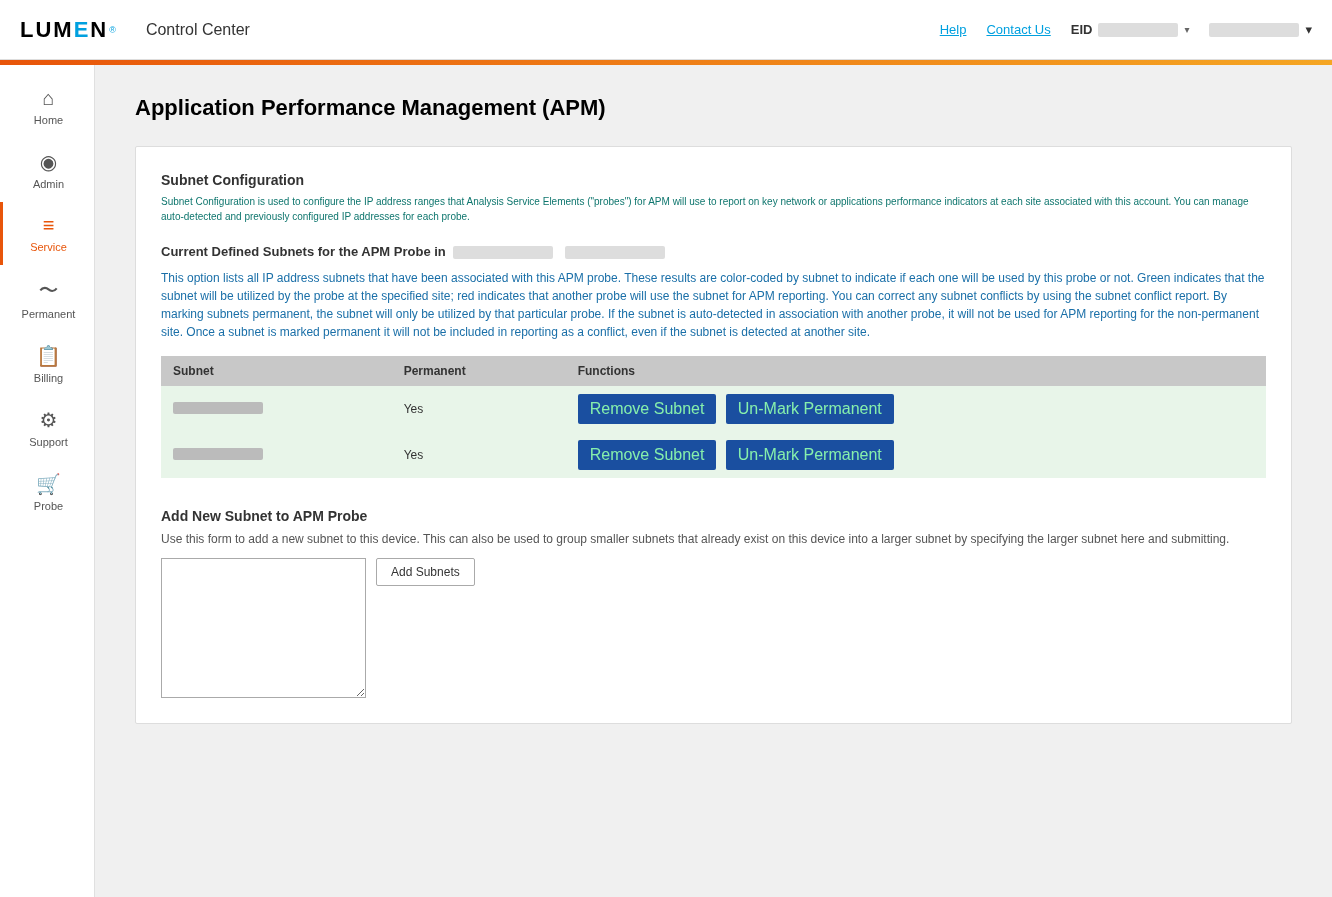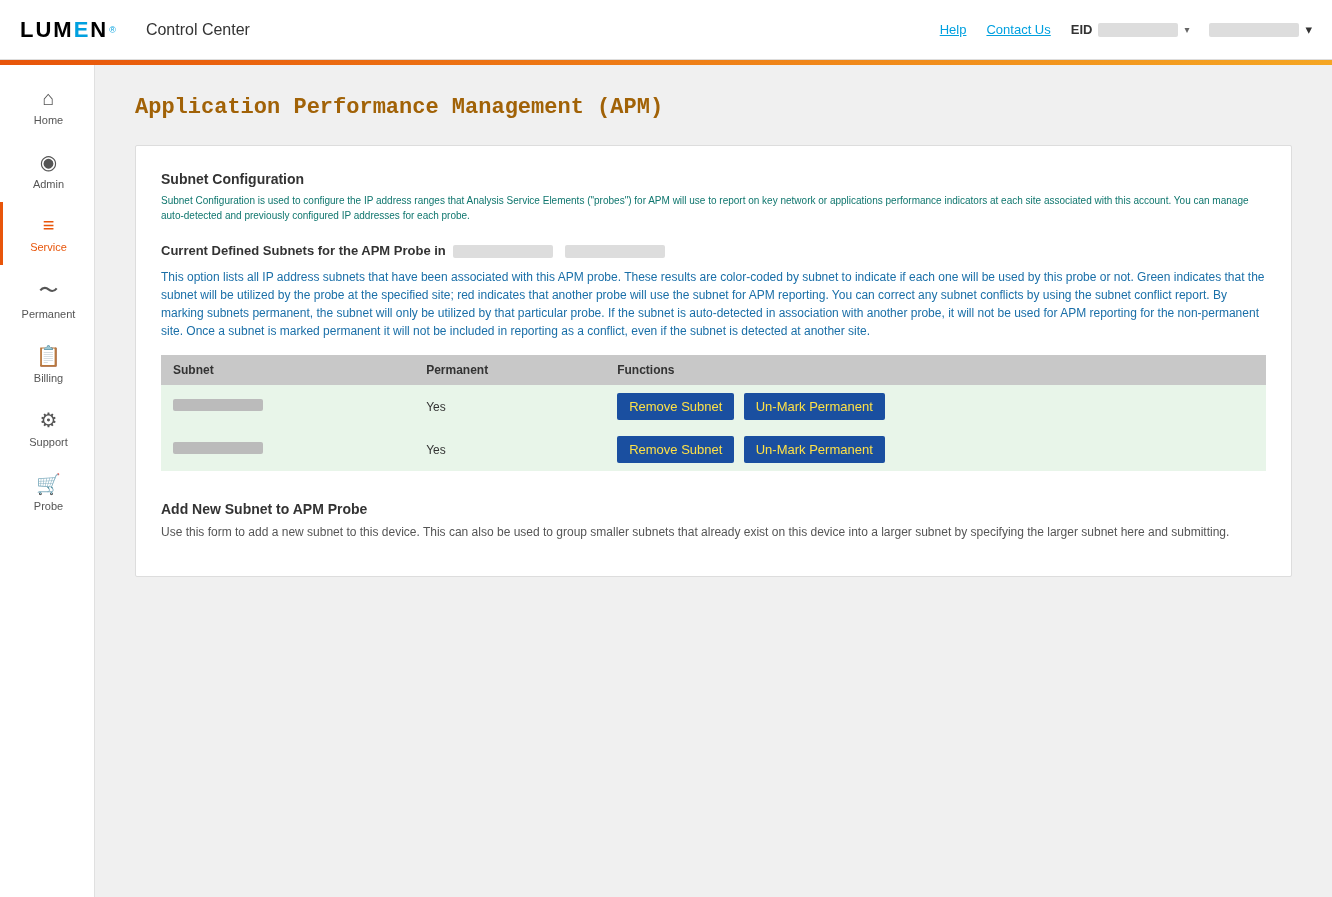--- a/index.html
+++ b/index.html
@@ -122,23 +122,22 @@
 
     
     .content-area {
       flex: 1;
       padding: 30px 40px;
       background: #f0f0f0;
     }
     .page-title {
       font-size: 22px;
       font-weight: bold;
-      color: #a16207;
+      color: #000000;
       margin-bottom: 25px;
-      font-family: Liberation Mono, monospace;
     }
 
     
     .card {
       background: #fff;
       border: 1px solid #ddd;
       padding: 25px;
       border-radius: 2px;
     }
 
@@ -209,24 +208,24 @@
     .subnet-blurred {
       display: inline-block;
       background: #bbb;
       width: 90px;
       height: 12px;
       border-radius: 2px;
     }
 
     .btn-blue {
       background: #1a4fa0;
-      color: #fde047;
+      color: #86efac;
       border: none;
       padding: 6px 12px;
-      font-size: 13px;
+      font-size: 16px;
       cursor: pointer;
       border-radius: 2px;
       margin-right: 6px;
     }
 
     
     .add-subnet-title {
       font-size: 14px;
       font-weight: bold;
       color: #333;
@@ -377,17 +376,21 @@
                 <button class="btn-blue">Un-Mark Permanent</button>
               </td>
             </tr>
           </tbody>
         </table>
       </div>
 
       <div>
         <div class="add-subnet-title">Add New Subnet to APM Probe</div>
         <div class="add-subnet-desc">Use this form to add a new subnet to this device. This can also be used to group smaller subnets that already exist on this device into a larger subnet by specifying the larger subnet here and submitting.</div>
+        <div class="add-subnet-form">
+          <textarea class="add-subnet-textarea" style=""></textarea>
+          <button class="btn-add-subnet">Add Subnets</button>
+        </div>
       </div>
 
     </div>
   </main>
 </div>
 
 </body></html>

